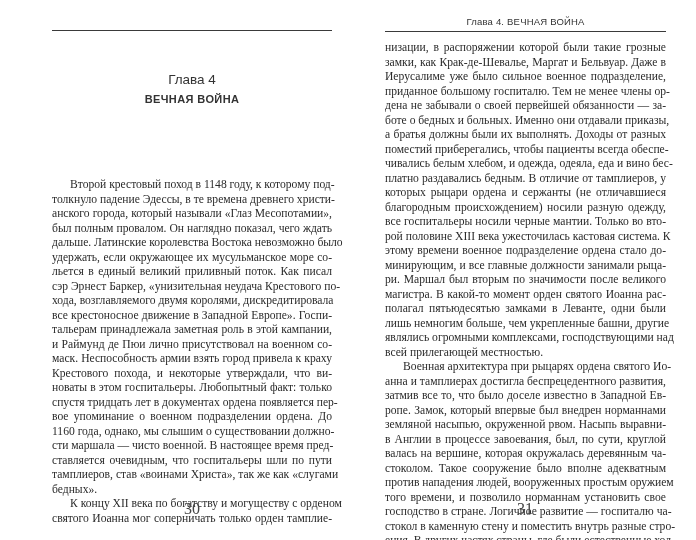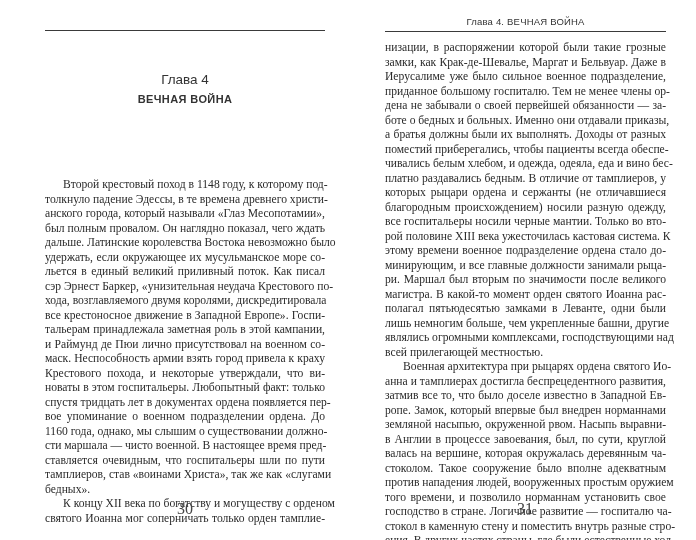--- a/index.html
+++ b/index.html
@@ -1,19 +1,19 @@
 <!DOCTYPE html>
 <html><head>
 <meta charset="utf-8">
 <style>
   html, body { margin:0; padding:0; }
   body { width:696px; height:540px; background:#ffffff; position:relative; overflow:hidden;
          font-family:"Liberation Serif","DejaVu Serif",serif; color:#2a2a2a; }
   .page { position:absolute; top:0; height:540px; }
-  .page.left { left:9px; width:348px;padding-left:12px; }
+  .page.left { left:16px; width:348px;padding-left:12px; }
   .page.right { left:348px; width:348px; }
   .rule { position:absolute; height:1px; background:#3a3a3a; }
   .left .rule { left:36px; width:280px; top:30px; }
   .right .rule { left:37px; width:281px; top:31px; }
   .running-head { position:absolute; top:16px; left:37px; width:281px; text-align:center;
                   font-family:"Liberation Sans","DejaVu Sans",sans-serif; font-size:9.5px; color:#333; letter-spacing:0.2px; }
   .chapter-num { position:absolute; top:72px; left:36px; width:280px; text-align:center;
                  font-family:"Liberation Sans","DejaVu Sans",sans-serif; font-size:13.5px; color:#333; }
   .chapter-title { position:absolute; top:93px; left:36px; width:280px; text-align:center;
                    font-family:"Liberation Sans","DejaVu Sans",sans-serif; font-size:11px; font-weight:bold; color:#333; letter-spacing:0.4px; }

